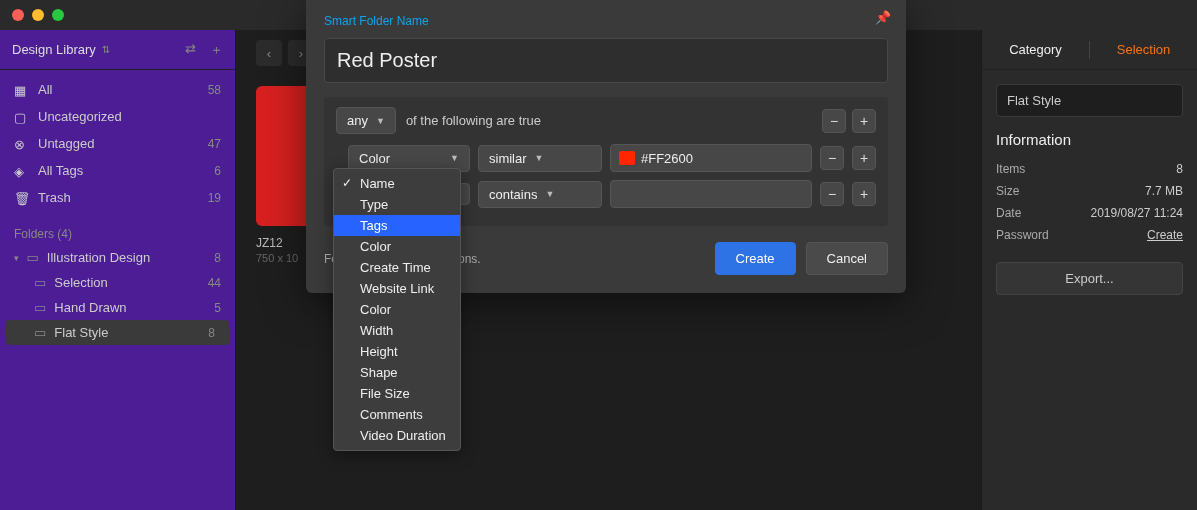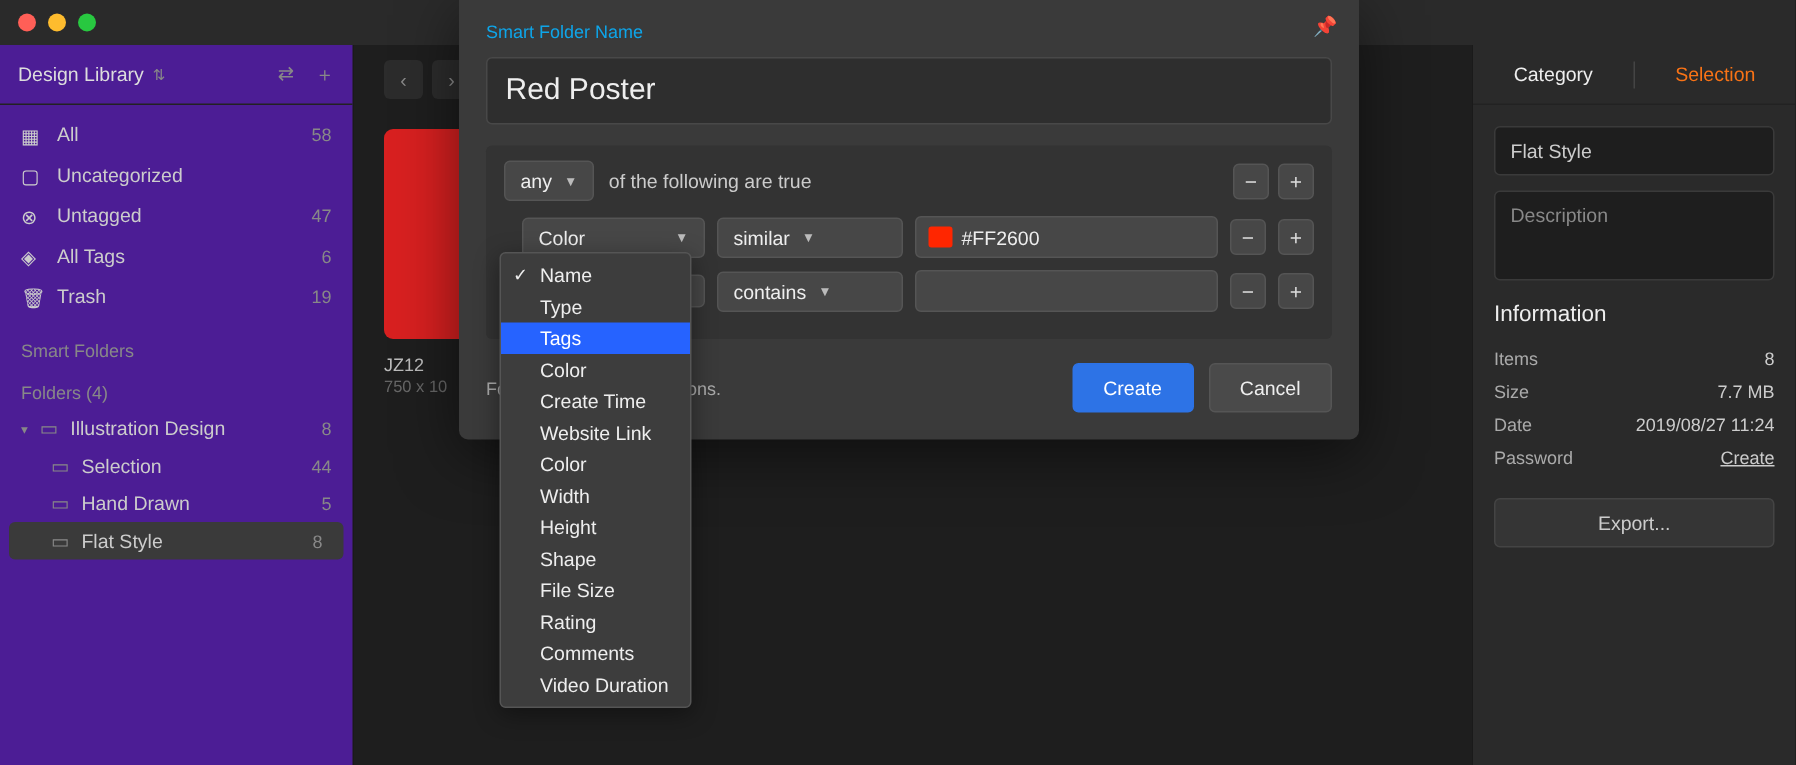--- a/index.html
+++ b/index.html
@@ -114,21 +114,20 @@
           <span class="icon">◈</span>
           <span>All Tags</span>
           <span class="count">6</span>
         </div>
         <div class="side-item">
           <span class="icon">🗑</span>
           <span>Trash</span>
           <span class="count">19</span>
         </div>
       </div>
-    <div class="side-group">Smart Folders</div>
     <div class="side-group">Folders (4)</div>
     <div id="folder-list">
         <div class="folder-item">
           <span style="font-size:9px;color:#888;">▾</span>
           <span style="color:#888;">▭</span>
           <span>Illustration Design</span>
           <span class="count">8</span>
         </div>
         <div class="folder-item indent1">
           <span style="color:#888;">▭</span>
@@ -164,21 +163,20 @@
   </div>
 
   <div class="inspector">
     <div class="insp-tabs">
       <div class="insp-tab active">Category</div>
       <div class="insp-sep"></div>
       <div class="insp-tab">Selection</div>
     </div>
     <div class="insp-body">
       <div class="insp-field">Flat Style</div>
-      <div class="insp-field insp-desc">Description</div>
       <div class="insp-section">Information</div>
       <div id="info-rows">
           <div class="insp-row">
             <span>Items</span>
             <span class="val">8</span>
           </div>
           <div class="insp-row">
             <span>Size</span>
             <span class="val">7.7 MB</span>
           </div>
@@ -260,16 +258,15 @@
     <div class="dd-item">Type</div>
     <div class="dd-item hl">Tags</div>
     <div class="dd-item">Color</div>
     <div class="dd-item">Create Time</div>
     <div class="dd-item">Website Link</div>
     <div class="dd-item">Color</div>
     <div class="dd-item">Width</div>
     <div class="dd-item">Height</div>
     <div class="dd-item">Shape</div>
     <div class="dd-item">File Size</div>
-    <div class="dd-item">Rating</div>
     <div class="dd-item">Comments</div>
     <div class="dd-item">Video Duration</div>
   </div>
 
 </body></html>

